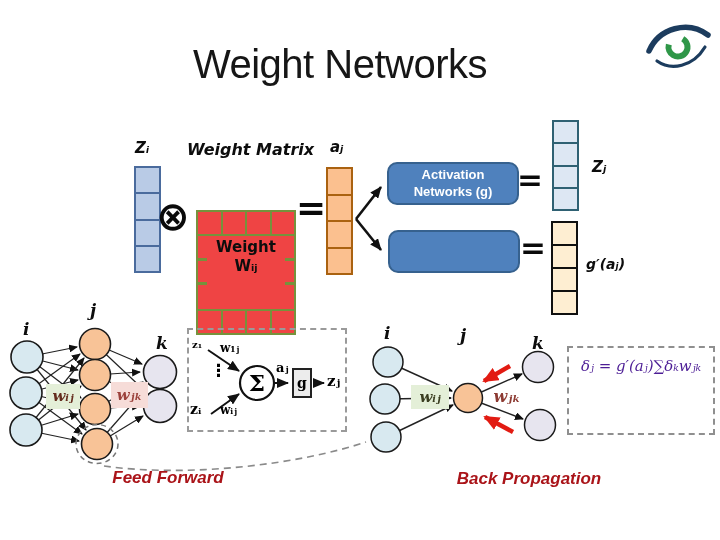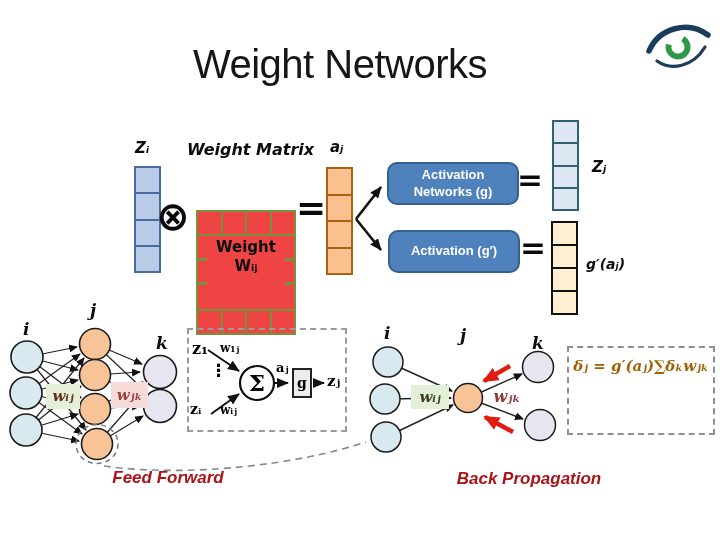--- a/index.html
+++ b/index.html
@@ -46,22 +46,22 @@
            border:2px solid #36618e;border-radius:10px;color:#fff;font-weight:bold;font-size:13px;
            text-align:center;display:flex;flex-direction:column;justify-content:center;line-height:1.3;
            font-family:"Liberation Sans","DejaVu Sans",sans-serif;}
   
   #detail-box{left:187px;top:328px;width:160px;height:104px;border:2px dashed #9a9a9a;box-sizing:border-box;}
   .dtx{position:absolute;font-family:"DejaVu Serif","DejaVu Sans",serif;font-weight:bold;color:#000;}
   #gbox{left:292px;top:368px;width:20px;height:30px;box-sizing:border-box;background:#ececec;
         border:2px solid #222;text-align:center;}
   
   #formula-box{left:567px;top:346px;width:148px;height:89px;border:2.5px dashed #8f8f8f;box-sizing:border-box;}
-  .formula{position:absolute;left:0;right:0;text-align:center;font-weight:bold;font-style:italic;
-           font-size:15px;color:#a16207;font-family:"DejaVu Serif","DejaVu Sans",serif;}
+  .formula{position:absolute;left:0;right:0;text-align:center;font-weight:normal;font-style:italic;
+           font-size:15px;color:#4c1d95;font-family:"DejaVu Serif","DejaVu Sans",serif;}
   .caption{position:absolute;font-weight:bold;font-style:italic;font-size:17px;color:#aa1419;
            text-align:center;font-family:"Liberation Sans","DejaVu Sans",sans-serif;}
   svg{position:absolute;left:0;top:0;}
 </style>
 </head>
 <body>
 
 <div id="stage">
 
   <svg width="720" height="540" viewBox="0 0 720 540">
@@ -211,39 +211,38 @@
   <div class="eq" style="left:517px;top:164px;font-size:31px;">=</div>
   <div class="vec vec-teal" style="left:552px;top:120px;width:27px;height:91px;">
     <span></span>
       <span></span>
       <span></span>
       <span></span>
   </div>
   <div class="vlabel" style="left:592px;top:158px;">Zⱼ</div>
 
   <div class="bluebox" style="left:388px;top:230px;">
-    <div>Activation (g′)</div>
   </div>
   <div class="eq" style="left:520px;top:232px;font-size:31px;">=</div>
   <div class="vec vec-cream" style="left:551px;top:221px;width:27px;height:94px;">
     <span></span>
       <span></span>
       <span></span>
       <span></span>
   </div>
   <div class="vlabel" style="left:586px;top:256px;font-size:14px;">g′(aⱼ)</div>
 
   <div class="layerlbl" style="left:23px;top:319px;">i</div>
   <div class="layerlbl" style="left:90px;top:300px;">j</div>
   <div class="layerlbl" style="left:156px;top:333px;">k</div>
   <div class="pill" style="left:46px;top:384px;width:34px;height:25px;line-height:25px;background:#e4efd8;color:#652d1e;">wᵢⱼ</div>
   <div class="pill" style="left:111px;top:382px;width:37px;height:26px;line-height:26px;background:#f6dcd8;color:#9c423c;">wⱼₖ</div>
 
   <div id="detail-box" class="abs"></div>
-  <div class="dtx" style="left:192px;top:339px;font-size:16px;">z₁</div>
+  <div class="dtx" style="left:192px;top:339px;font-size:10px;">z₁</div>
   <div class="dtx" style="left:220px;top:341px;font-size:12px;">w₁ⱼ</div>
   <div class="dtx" style="left:210px;top:362px;font-size:17px;line-height:1;">⋮</div>
   <div class="dtx" style="left:190px;top:401px;font-size:14px;">zᵢ</div>
   <div class="dtx" style="left:220px;top:403px;font-size:12px;">wᵢⱼ</div>
   <div class="dtx" style="left:240px;top:369px;width:34px;text-align:center;font-size:23px;">Σ</div>
   <div class="dtx" style="left:276px;top:360px;font-size:13px;">aⱼ</div>
   <div id="gbox" class="abs">
     <span class="dtx" style="position:static;font-size:14px;line-height:26px;">g</span>
   </div>
   <div class="dtx" style="left:327px;top:372px;font-size:15px;">zⱼ</div>

